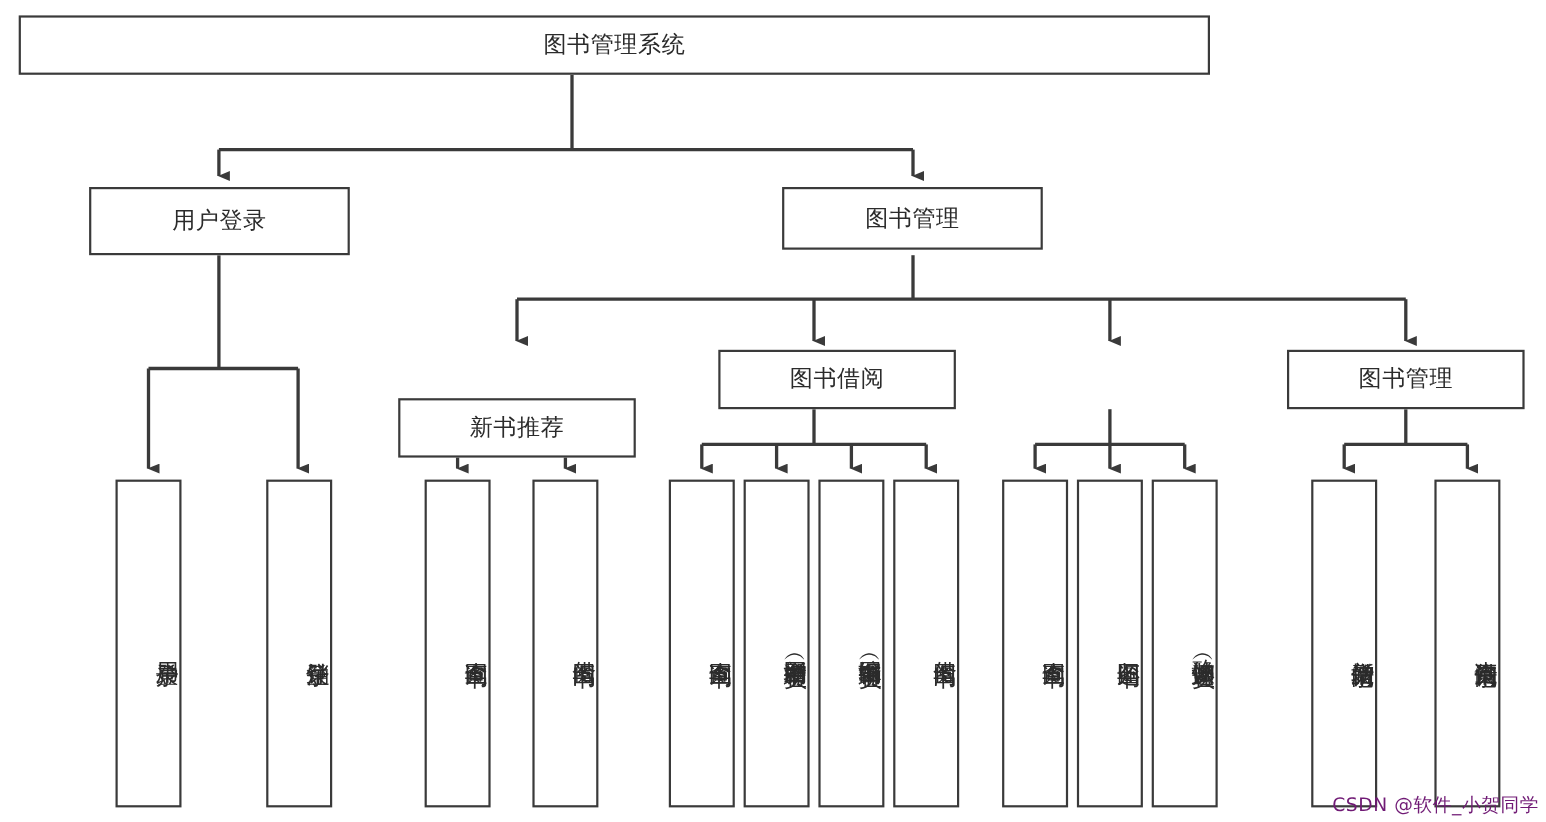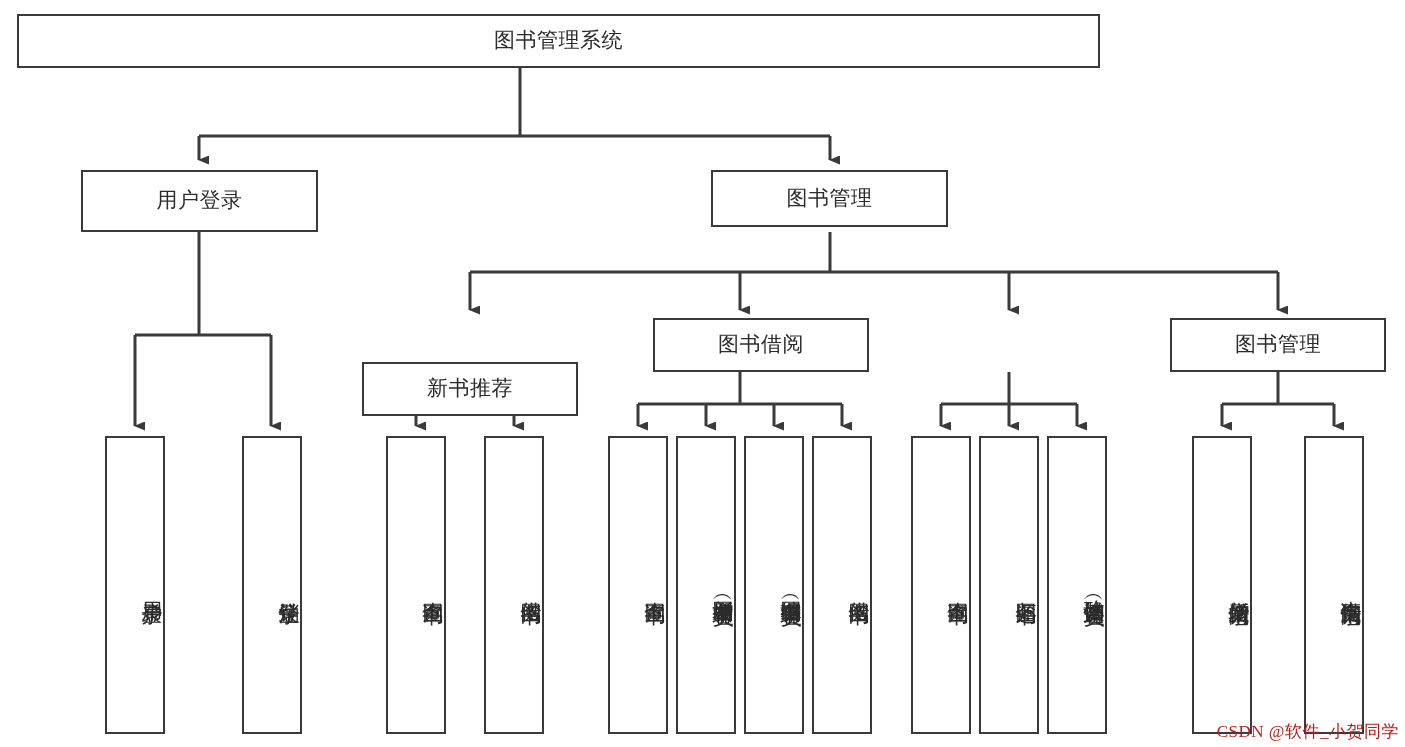--- a/index.html
+++ b/index.html
@@ -53,25 +53,24 @@
   .node-v .vtext {
     writing-mode: vertical-rl;
     text-orientation: upright;
     white-space: nowrap;
   }
   #watermark {
     position: absolute;
     right: 6px;
     bottom: 4px;
     font-size: 17px;
-    color: #b91c1c;
+    color: #701a75;
     letter-spacing: 0.5px;
     white-space: nowrap;
     user-select: none;
-    font-family: Liberation Serif, serif;
   }
 </style>
 </head>
 <body>
 
 <div id="diagram-root">
 
   <svg id="diagram-svg" viewBox="0 0 1405 747" xmlns="http://www.w3.org/2000/svg">
     <defs>
       <marker id="arrowhead" markerWidth="9" markerHeight="11" refX="4.5" refY="10" orient="auto" markerUnits="userSpaceOnUse">

